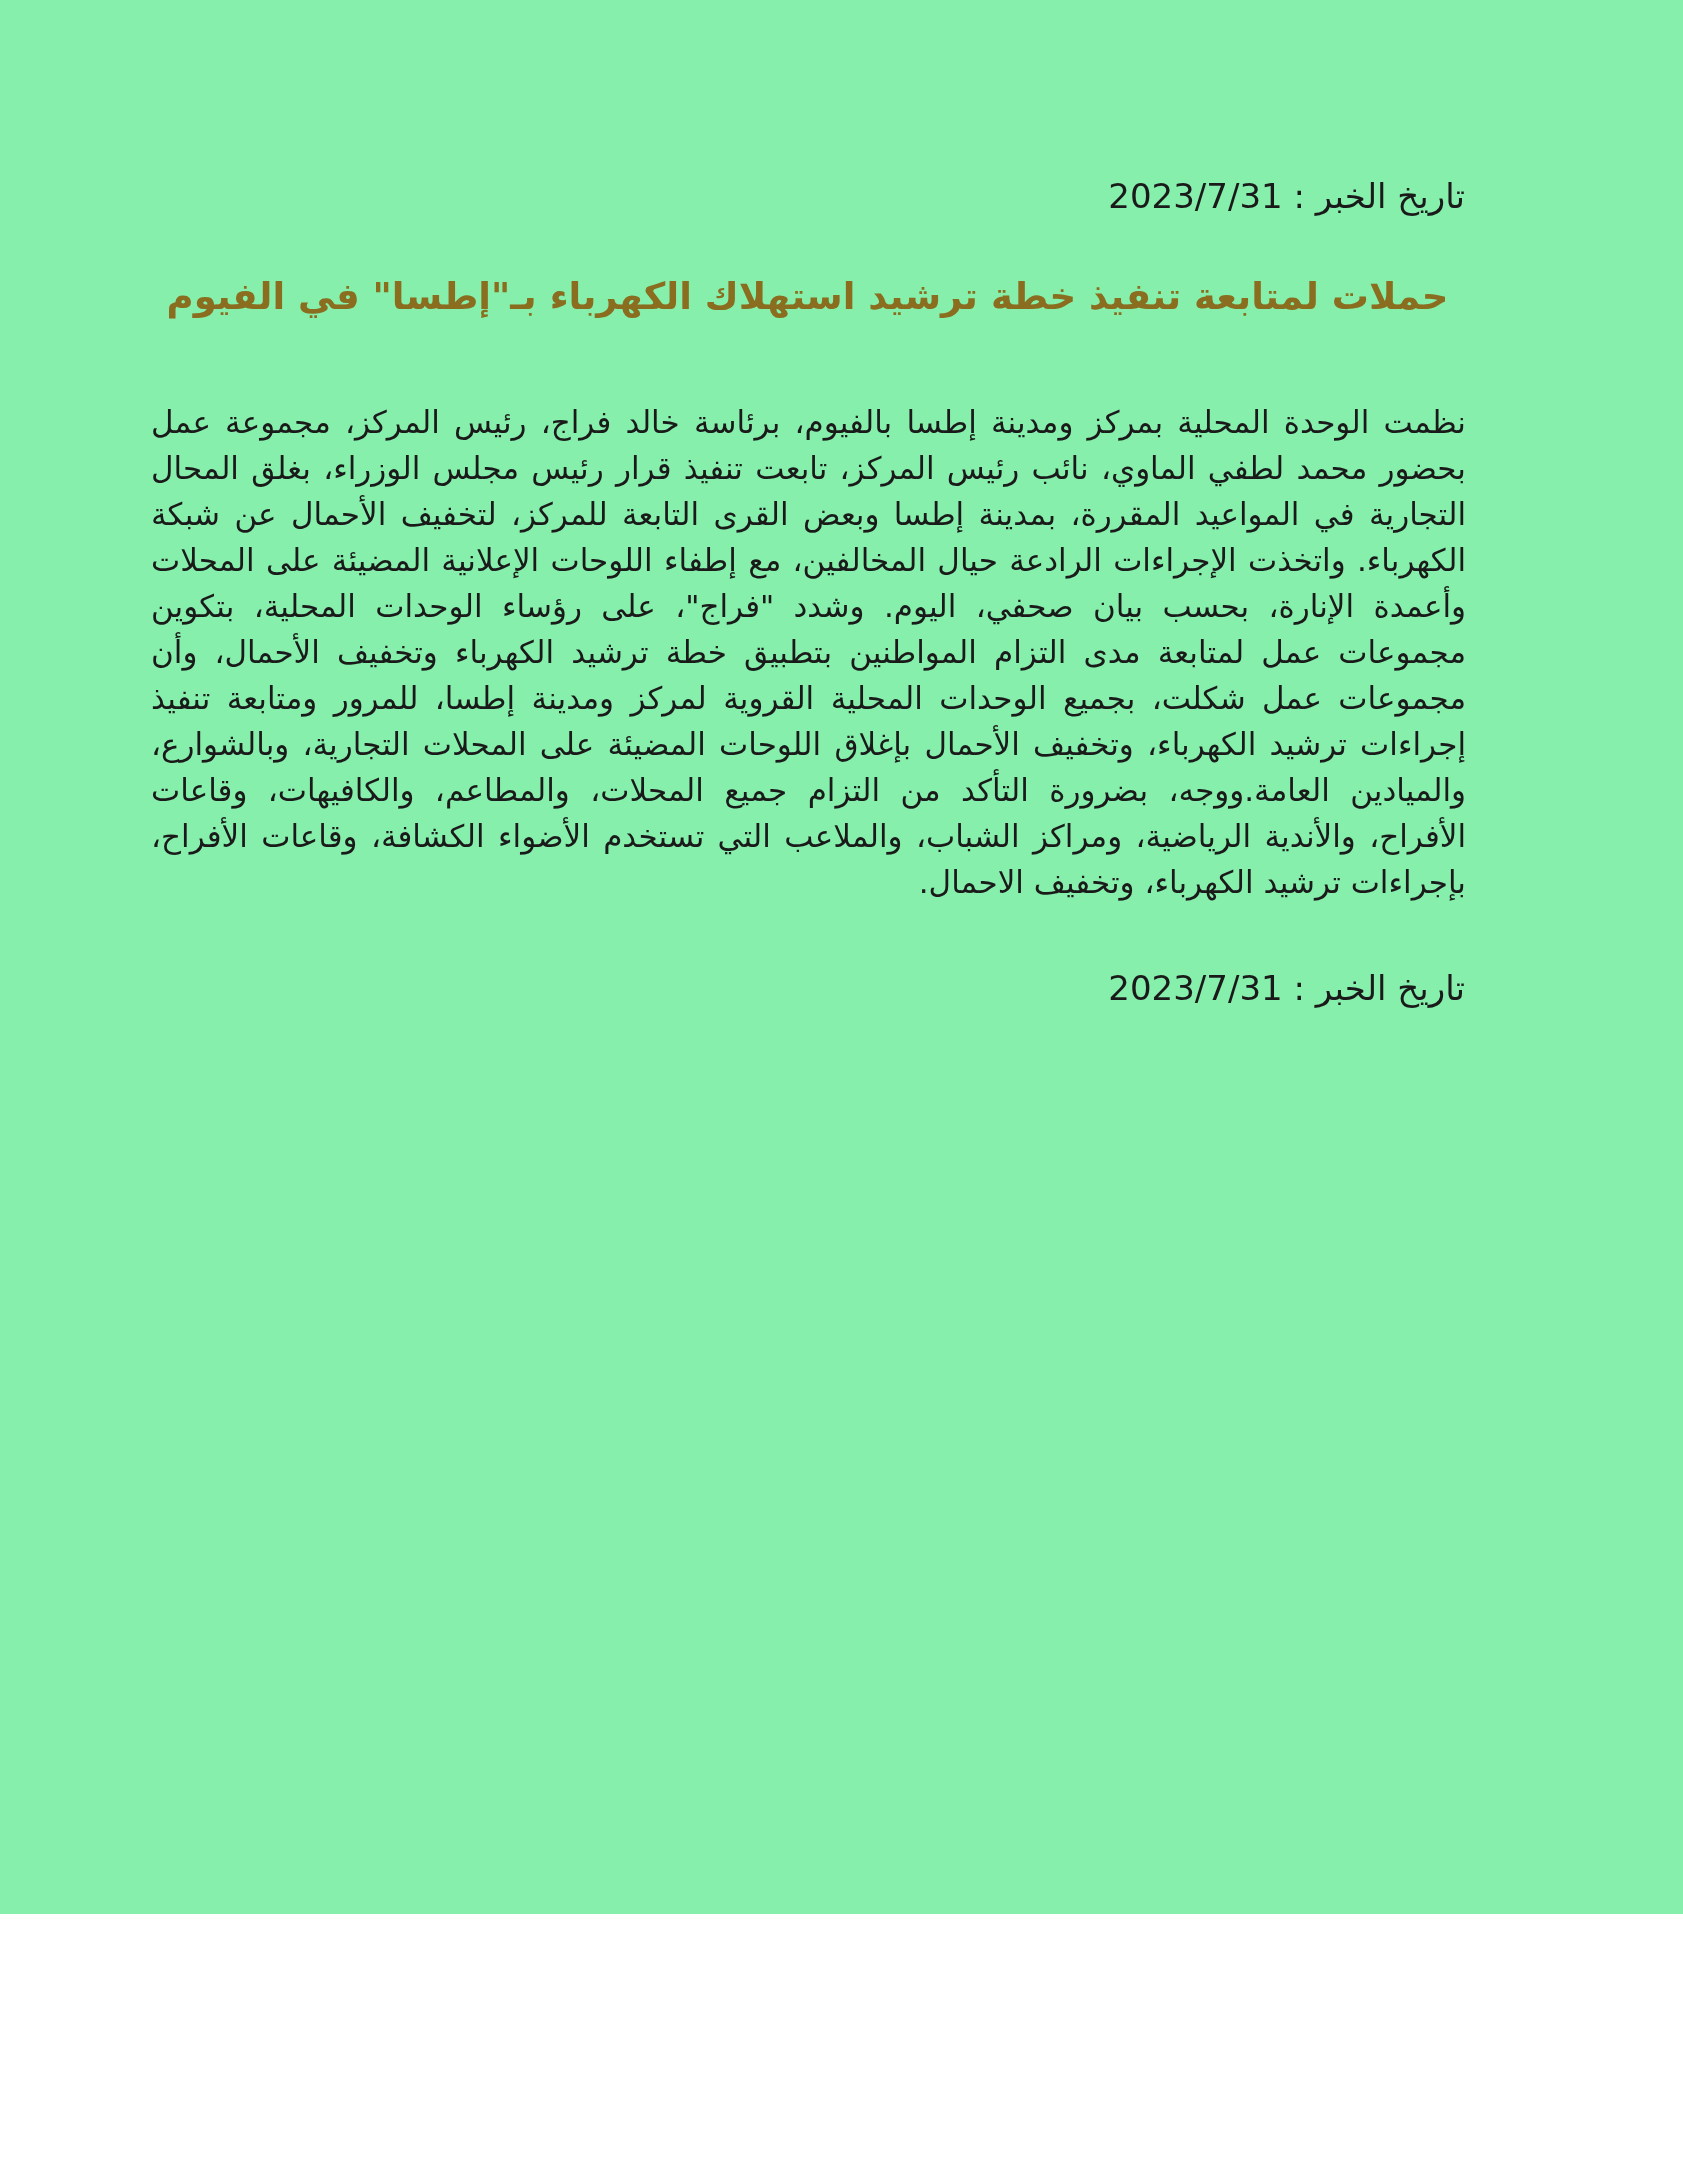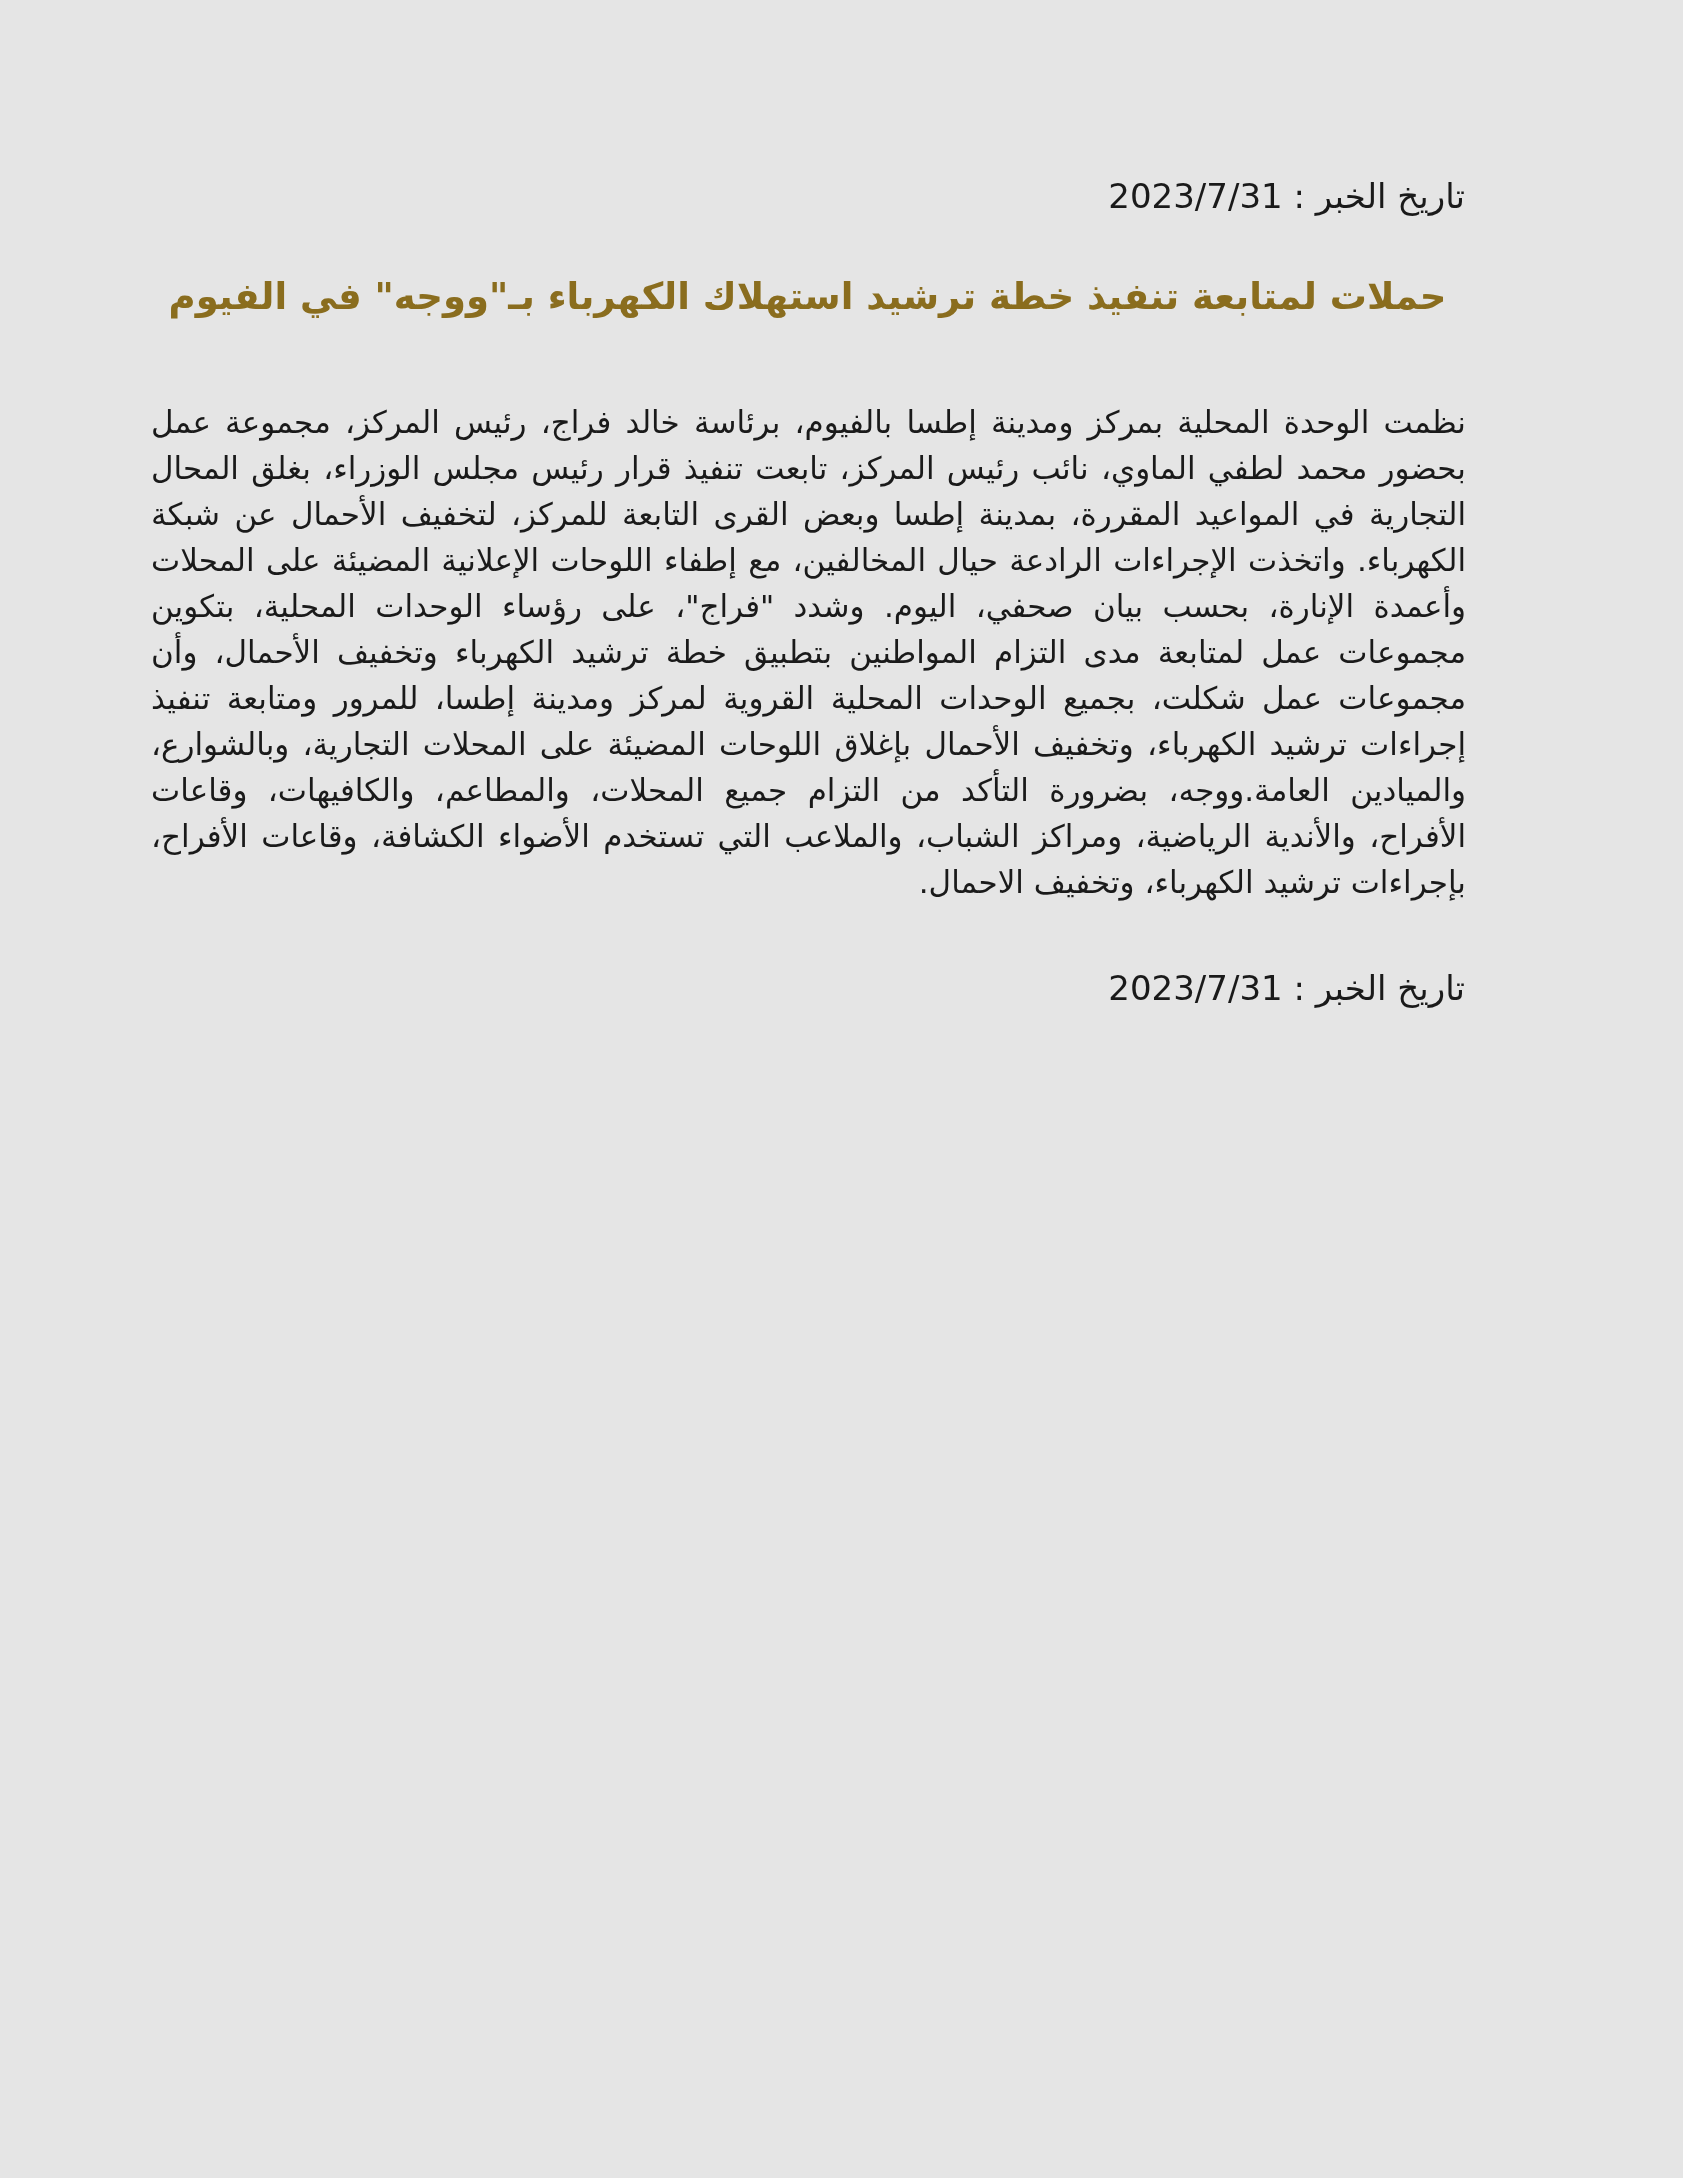--- a/index.html
+++ b/index.html
@@ -9,22 +9,22 @@
     background: #ffffff;
   }
   body {
     width: 1683px;
     height: 2178px;
     font-family: "DejaVu Sans", sans-serif;
   }
   .page {
     position: relative;
     width: 1683px;
-    height: 2178px;
-    background: #e5e5e5;
+    height: 1914px;
+    background: #86efac;
     overflow: hidden;
   }
   
   .date-top {
     position: absolute;
     top: 174px;
     right: 218px;
     direction: rtl;
     unicode-bidi: plaintext;
     font-size: 34px;
@@ -78,21 +78,21 @@
     white-space: nowrap;
   }
 </style>
 </head>
 <body>
 
 <div class="page">
 
   <div class="date-top">تاريخ الخبر : 2023/7/31</div>
 
-  <h1 class="article-title">حملات لمتابعة تنفيذ خطة ترشيد استهلاك الكهرباء بـ"ووجه" في الفيوم</h1>
+  <h1 class="article-title">حملات لمتابعة تنفيذ خطة ترشيد استهلاك الكهرباء بـ"إطسا" في الفيوم</h1>
 
   <p class="article-body">نظمت الوحدة المحلية بمركز ومدينة إطسا بالفيوم، برئاسة خالد فراج، رئيس المركز، مجموعة عمل بحضور محمد لطفي الماوي، نائب رئيس المركز، تابعت تنفيذ قرار رئيس مجلس الوزراء، بغلق المحال التجارية في المواعيد المقررة، بمدينة إطسا وبعض القرى التابعة للمركز، لتخفيف الأحمال عن شبكة الكهرباء. واتخذت الإجراءات الرادعة حيال المخالفين، مع إطفاء اللوحات الإعلانية المضيئة على المحلات وأعمدة الإنارة، بحسب بيان صحفي، اليوم. وشدد "فراج"، على رؤساء الوحدات المحلية، بتكوين مجموعات عمل لمتابعة مدى التزام المواطنين بتطبيق خطة ترشيد الكهرباء وتخفيف الأحمال، وأن مجموعات عمل شكلت، بجميع الوحدات المحلية القروية لمركز ومدينة إطسا، للمرور ومتابعة تنفيذ إجراءات ترشيد الكهرباء، وتخفيف الأحمال بإغلاق اللوحات المضيئة على المحلات التجارية، وبالشوارع، والميادين العامة.ووجه، بضرورة التأكد من التزام جميع المحلات، والمطاعم، والكافيهات، وقاعات الأفراح، والأندية الرياضية، ومراكز الشباب، والملاعب التي تستخدم الأضواء الكشافة، وقاعات الأفراح، بإجراءات ترشيد الكهرباء، وتخفيف الاحمال.</p>
 
 
   <div class="date-bottom">تاريخ الخبر : 2023/7/31</div>
 
 </div>
 
 
 </body></html>

